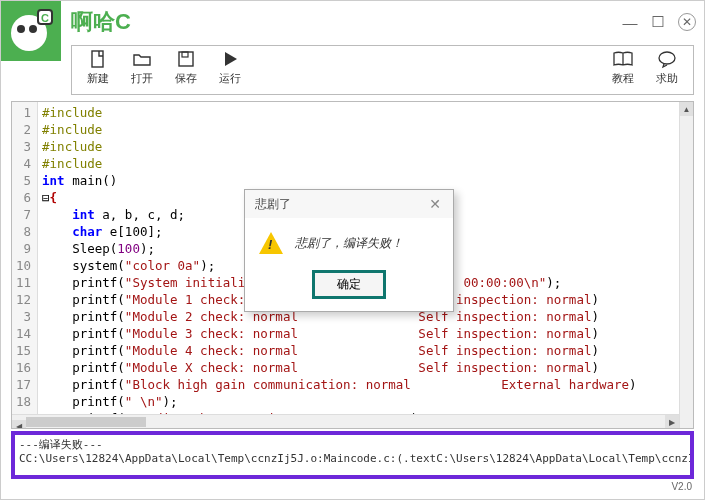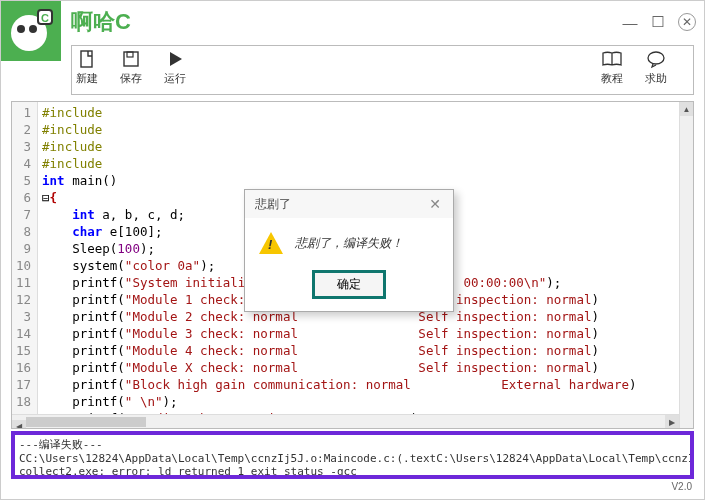--- a/index.html
+++ b/index.html
@@ -11,21 +11,21 @@
   .logo-circle { width: 36px; height: 36px; background: #fff; border-radius: 50%; position: absolute; left: 0; bottom: 0; }
   .logo-eye { width: 8px; height: 8px; background: #333; border-radius: 50%; position: absolute; }
   .logo-eye-l { left: 6px; top: 14px; }
   .logo-eye-r { left: 18px; top: 14px; }
   .logo-bubble { width: 16px; height: 16px; background: #fff; border: 2px solid #333; border-radius: 4px; position: absolute; right: -2px; top: -2px; font-size: 11px; font-weight: bold; text-align: center; line-height: 14px; color: #4CAF50; }
   .app-title { font-size: 22px; font-weight: bold; color: #4CAF50; flex: 0 0 auto; margin-left: 2px; }
   .title-spacer { flex: 1; }
   .title-btn { width: 28px; height: 22px; display: inline-flex; align-items: center; justify-content: center; color: #666; font-size: 15px; cursor: pointer; }
   .title-btn.circle { border: 1px solid #999; border-radius: 50%; width: 18px; height: 18px; font-size: 12px; margin-left: 6px; }
   .toolbar { display: flex; align-items: flex-start; border: 1px solid #bbb; margin: 2px 10px 0 70px; height: 50px; padding: 2px 4px; }
-  .tool-item { display: flex; flex-direction: column; width: 44px; height: 44px; cursor: pointer; gap: 1px; }
+  .tool-item { display: flex; flex-direction: column; align-items: center; width: 44px; height: 44px; cursor: pointer; gap: 1px; }
   .tool-icon { width: 22px; height: 22px; display: flex; align-items: center; justify-content: center; }
   .tool-label { font-size: 11px; color: #333; }
   .tool-spacer { flex: 1; }
   .editor { flex: 1; margin: 6px 10px 2px 10px; border: 1px solid #bbb; overflow: hidden; position: relative; }
   .editor-inner { display: flex; height: 100%; font-family: Consolas, monospace; font-size: 12.5px; overflow-y: auto; overflow-x: auto; }
   .gutter { background: #f5f5f5; text-align: right; color: #888; padding: 2px 6px 2px 4px; user-select: none; border-right: 1px solid #ddd; }
   .gutter div { height: 17px; line-height: 17px; }
   .code { padding: 2px 4px; white-space: pre; line-height: 17px; }
   .code div { height: 17px; }
   .tok-pp { color: #808000; }
@@ -76,20 +76,28 @@
 
   <div class="toolbar">
     <div class="tool-item">
       <span class="tool-icon">
           <svg width="20" height="20" viewBox="0 0 20 20">
             <rect x="4" y="2" width="11" height="16" fill="none" stroke="#333" stroke-width="1.4"></rect>
             <path d="M11 2v5h4" fill="none" stroke="#333" stroke-width="1.4"></path>
           </svg>
         </span>
       <span class="tool-label">新建</span>
+    </div>
+    <div class="tool-item">
+      <span class="tool-icon">
+          <svg width="20" height="20" viewBox="0 0 20 20">
+            <path d="M2 6h5l2 2h9v8H2z" fill="none" stroke="#333" stroke-width="1.4"></path>
+          </svg>
+        </span>
+      <span class="tool-label">打开</span>
     </div>
     <div class="tool-item">
       <span class="tool-icon">
           <svg width="20" height="20" viewBox="0 0 20 20">
             <rect x="3" y="3" width="14" height="14" fill="none" stroke="#333" stroke-width="1.4"></rect>
             <rect x="6" y="3" width="6" height="5" fill="none" stroke="#333" stroke-width="1.2"></rect>
           </svg>
         </span>
       <span class="tool-label">保存</span>
     </div>
@@ -152,21 +160,20 @@
     <div class="hscroll">
       <div class="hscroll-btn">◀</div>
       <div class="hscroll-thumb"></div>
       <div class="hscroll-btn right">▶</div>
     </div>
   </div>
 
   <div class="output">
     <div>---编译失败---</div>
     <div>CC:\Users\12824\AppData\Local\Temp\ccnzIj5J.o:Maincode.c:(.textC:\Users\12824\AppData\Local\Temp\ccnzIj5J.o:Maincode.c:(.text+0x186C:\Users\128</div>
-    <div>collect2.exe: error: ld returned 1 exit status -gcc</div>
   </div>
 
   <div class="statusbar">
     <span>V2.0</span>
   </div>
 
 </div>
 
 <div class="dialog-backdrop">
   <div class="dialog">

